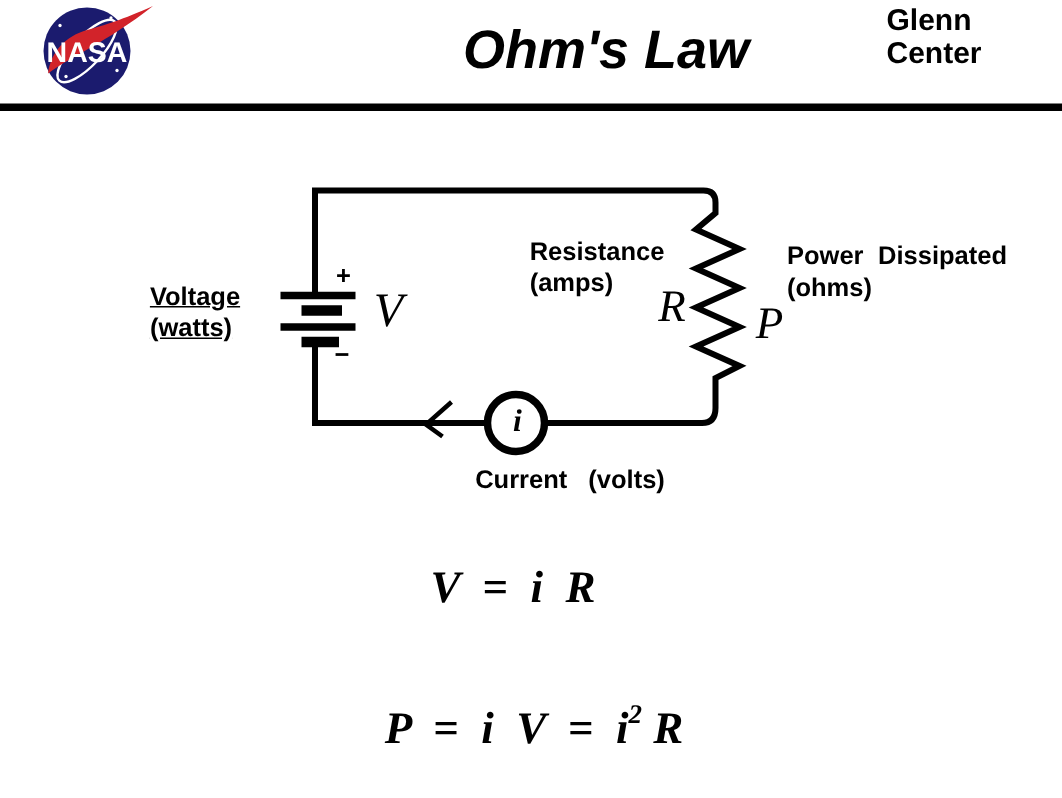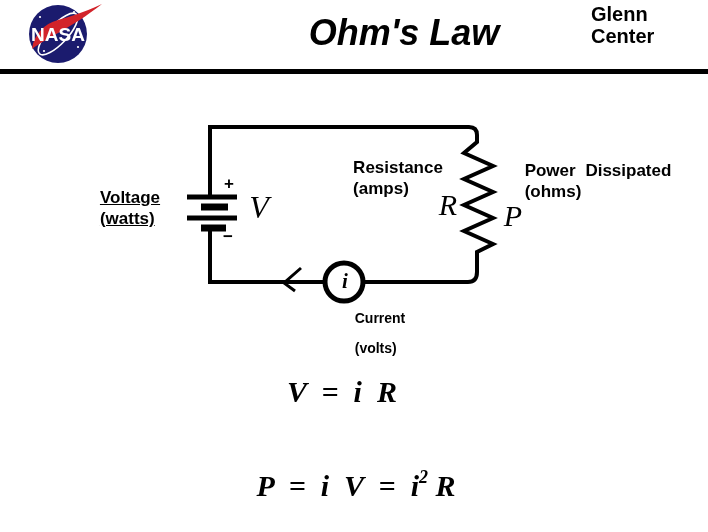--- a/index.html
+++ b/index.html
@@ -12,21 +12,21 @@
   .org{position:absolute;left:591px;top:3px;font-size:20px;font-weight:bold;line-height:22px;}
   .rule{position:absolute;left:0;top:69px;width:708px;height:5px;background:#000;}
   
   .circuit-svg{position:absolute;left:0;top:0;width:708px;height:532px;}
   .lbl{position:absolute;transform:translateX(-50%);
        font-size:17px;font-weight:bold;line-height:21px;white-space:nowrap;}
   .sym{position:absolute;transform:translate(-50%,-50%);
        font-family:"Liberation Serif",serif;font-style:italic;font-size:30px;white-space:nowrap;}
   .sign{position:absolute;transform:translate(-50%,-50%);font-size:17px;font-weight:bold;}
   .current-label{position:absolute;left:380px;top:310px;transform:translateX(-50%);
-       display:flex;gap:14px;font-size:14px;font-weight:bold;white-space:nowrap;flex-direction:column;}
+       display:flex;gap:14px;font-size:17px;font-weight:bold;white-space:nowrap;}
   .power-name{word-spacing:5px;}
   
   .eq{position:absolute;transform:translateX(-50%);font-family:"Liberation Serif",serif;
       font-weight:bold;font-style:italic;font-size:30px;white-space:pre;text-align:center;}
   .eq .sup{font-size:18px;position:relative;top:-13px;}
 </style>
 </head>
 <body>
 
 <div class="page">

